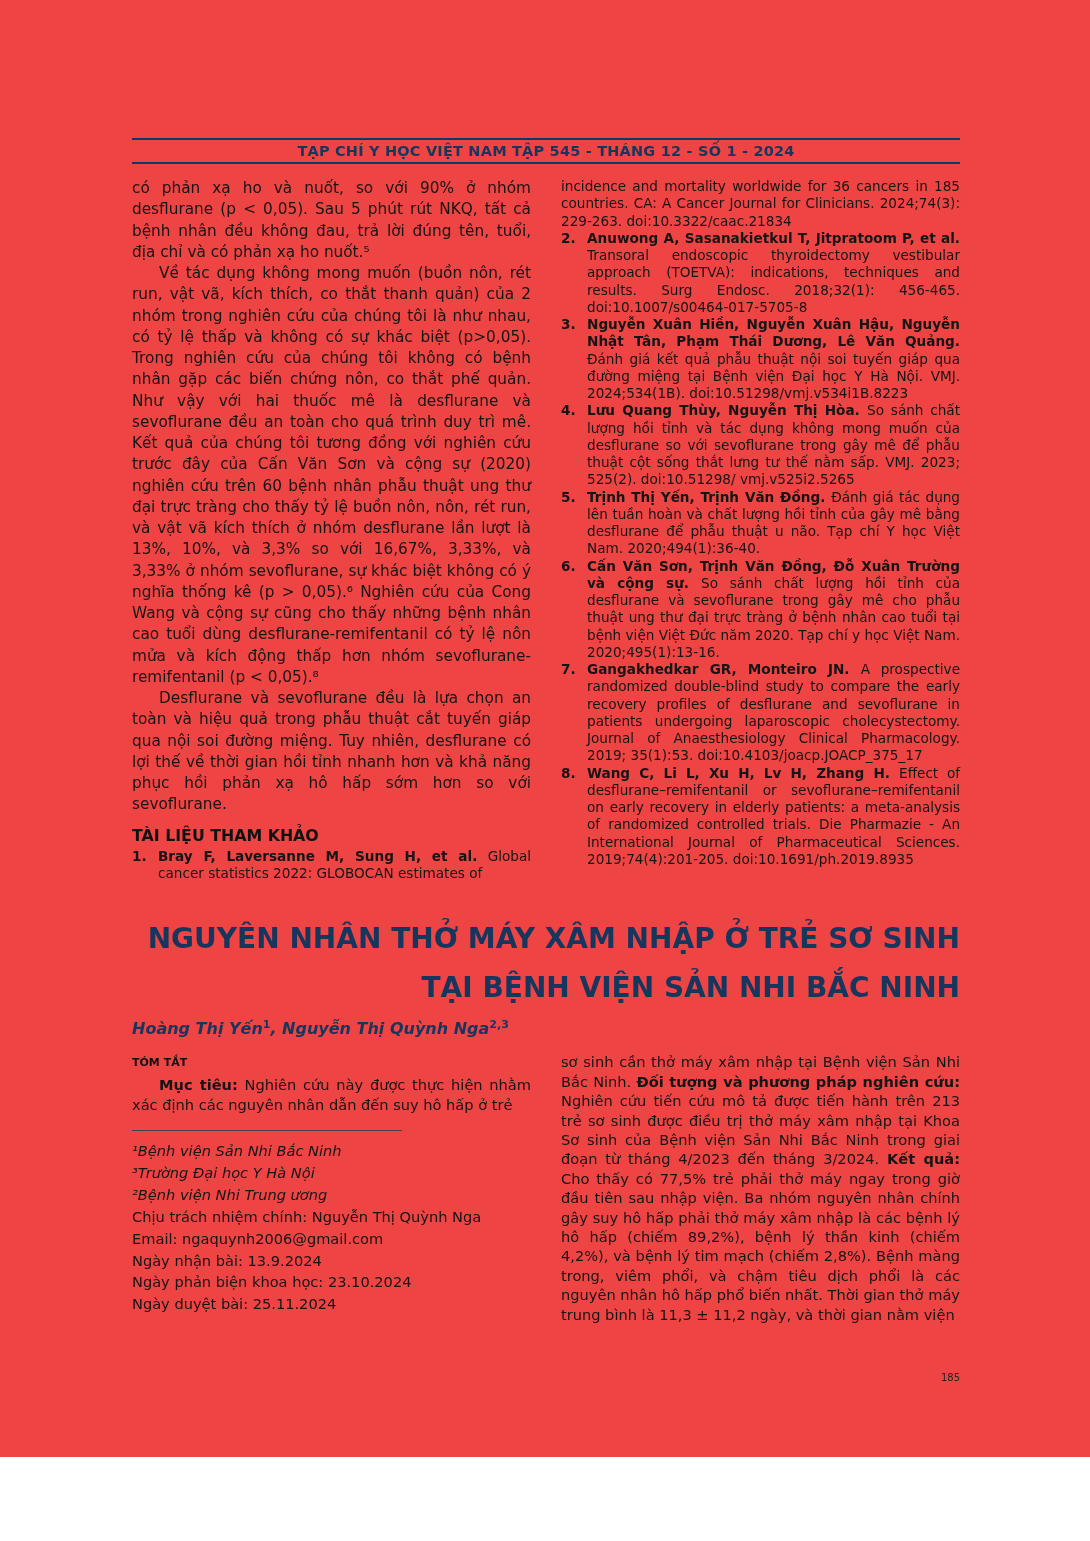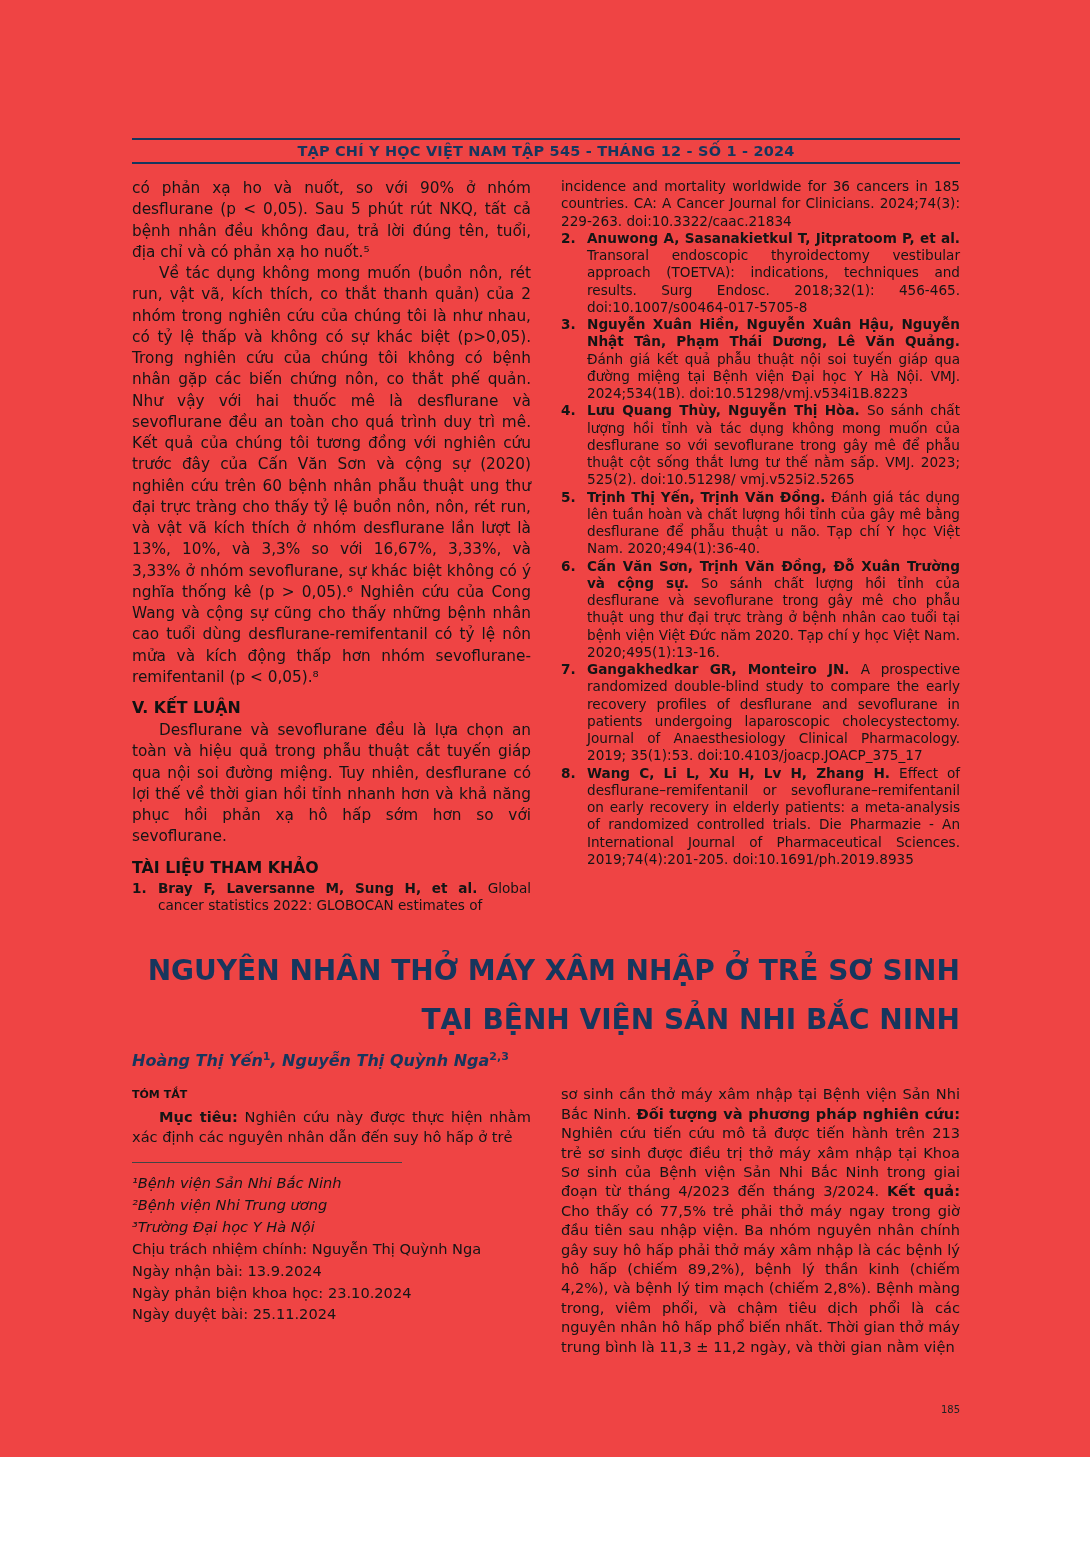--- a/index.html
+++ b/index.html
@@ -78,21 +78,20 @@
   <div class="content">
 
     <div class="journal-header">
       <span>TẠP CHÍ Y HỌC VIỆT NAM TẬP 545 - THÁNG 12 - SỐ 1 - 2024</span>
     </div>
 
     <div class="two-col">
       <div class="col">
         <p class="body-text">có phản xạ ho và nuốt, so với 90% ở nhóm desflurane (p &lt; 0,05). Sau 5 phút rút NKQ, tất cả bệnh nhân đều không đau, trả lời đúng tên, tuổi, địa chỉ và có phản xạ ho nuốt.⁵</p>
         <p class="body-text indent">Về tác dụng không mong muốn (buồn nôn, rét run, vật vã, kích thích, co thắt thanh quản) của 2 nhóm trong nghiên cứu của chúng tôi là như nhau, có tỷ lệ thấp và không có sự khác biệt (p&gt;0,05). Trong nghiên cứu của chúng tôi không có bệnh nhân gặp các biến chứng nôn, co thắt phế quản. Như vậy với hai thuốc mê là desflurane và sevoflurane đều an toàn cho quá trình duy trì mê. Kết quả của chúng tôi tương đồng với nghiên cứu trước đây của Cấn Văn Sơn và cộng sự (2020) nghiên cứu trên 60 bệnh nhân phẫu thuật ung thư đại trực tràng cho thấy tỷ lệ buồn nôn, nôn, rét run, và vật vã kích thích ở nhóm desflurane lần lượt là 13%, 10%, và 3,3% so với 16,67%, 3,33%, và 3,33% ở nhóm sevoflurane, sự khác biệt không có ý nghĩa thống kê (p &gt; 0,05).⁶ Nghiên cứu của Cong Wang và cộng sự cũng cho thấy những bệnh nhân cao tuổi dùng desflurane-remifentanil có tỷ lệ nôn mửa và kích động thấp hơn nhóm sevoflurane-remifentanil (p &lt; 0,05).⁸</p>
-        <h3 class="section-heading">V. KẾT LUẬN</h3>
         <p class="body-text indent">Desflurane và sevoflurane đều là lựa chọn an toàn và hiệu quả trong phẫu thuật cắt tuyến giáp qua nội soi đường miệng. Tuy nhiên, desflurane có lợi thế về thời gian hồi tỉnh nhanh hơn và khả năng phục hồi phản xạ hô hấp sớm hơn so với sevoflurane.</p>
         <h3 class="section-heading">TÀI LIỆU THAM KHẢO</h3>
         <div class="ref">
           <span class="ref-num">1.</span>
           <b>Bray F, Laversanne M, Sung H, et al.</b>
           <span> </span>
           <span>Global cancer statistics 2022: GLOBOCAN estimates of</span>
         </div>
       </div>
       <div class="col">
@@ -120,23 +119,24 @@
       <div class="col">
         <h3 class="abstract-heading">TÓM TẮT</h3>
         <p class="abstract-text indent">
           <b>Mục tiêu:</b>
           <span>Nghiên cứu này được thực hiện nhằm xác định các nguyên nhân dẫn đến suy hô hấp ở trẻ</span>
         </p>
         <div class="footnote">
           <div class="footnote-rule"></div>
           <div id="footnotes">
               <div class="footnote-line italic">¹Bệnh viện Sản Nhi Bắc Ninh</div>
+              <div class="footnote-line italic">³Trường Đại học Y Hà Nội</div>
               <div class="footnote-line italic">²Bệnh viện Nhi Trung ương</div>
-              <div class="footnote-line italic">³Trường Đại học Y Hà Nội</div>
               <div class="footnote-line">Chịu trách nhiệm chính: Nguyễn Thị Quỳnh Nga</div>
+              <div class="footnote-line">Email: ngaquynh2006@gmail.com</div>
               <div class="footnote-line">Ngày nhận bài: 13.9.2024</div>
               <div class="footnote-line">Ngày phản biện khoa học: 23.10.2024</div>
               <div class="footnote-line">Ngày duyệt bài: 25.11.2024</div>
             </div>
         </div>
       </div>
       <div class="col">
         <p class="abstract-text" id="abstract-right"><span>sơ sinh cần thở máy xâm nhập tại Bệnh viện Sản Nhi Bắc Ninh. </span><b>Đối tượng và phương pháp nghiên cứu: </b><span>Nghiên cứu tiến cứu mô tả được tiến hành trên 213 trẻ sơ sinh được điều trị thở máy xâm nhập tại Khoa Sơ sinh của Bệnh viện Sản Nhi Bắc Ninh trong giai đoạn từ tháng 4/2023 đến tháng 3/2024. </span><b>Kết quả: </b><span>Cho thấy có 77,5% trẻ phải thở máy ngay trong giờ đầu tiên sau nhập viện. Ba nhóm nguyên nhân chính gây suy hô hấp phải thở máy xâm nhập là các bệnh lý hô hấp (chiếm 89,2%), bệnh lý thần kinh (chiếm 4,2%), và bệnh lý tim mạch (chiếm 2,8%). Bệnh màng trong, viêm phổi, và chậm tiêu dịch phổi là các nguyên nhân hô hấp phổ biến nhất. Thời gian thở máy trung bình là 11,3 ± 11,2 ngày, và thời gian nằm viện</span></p>
       </div>
     </div>

